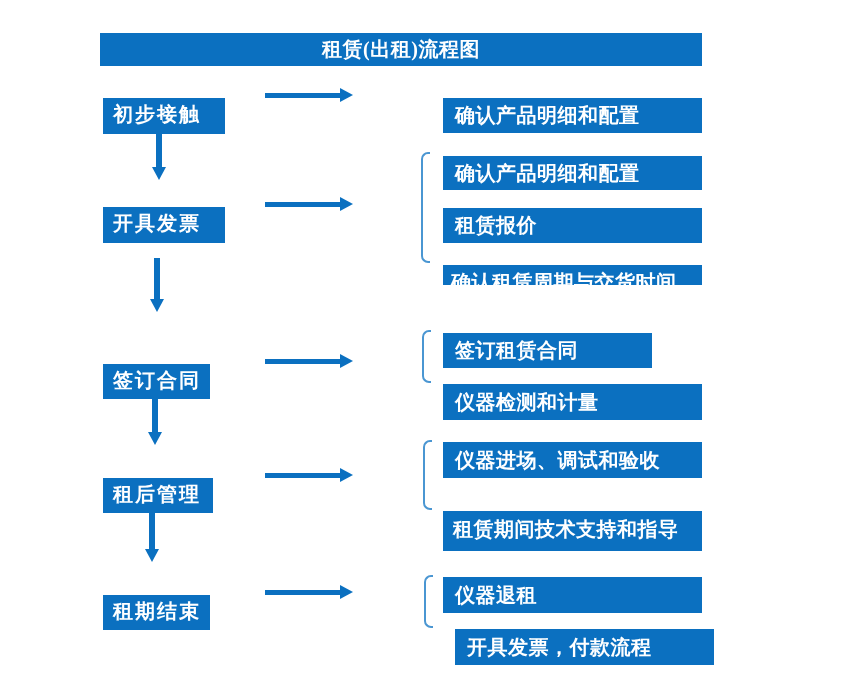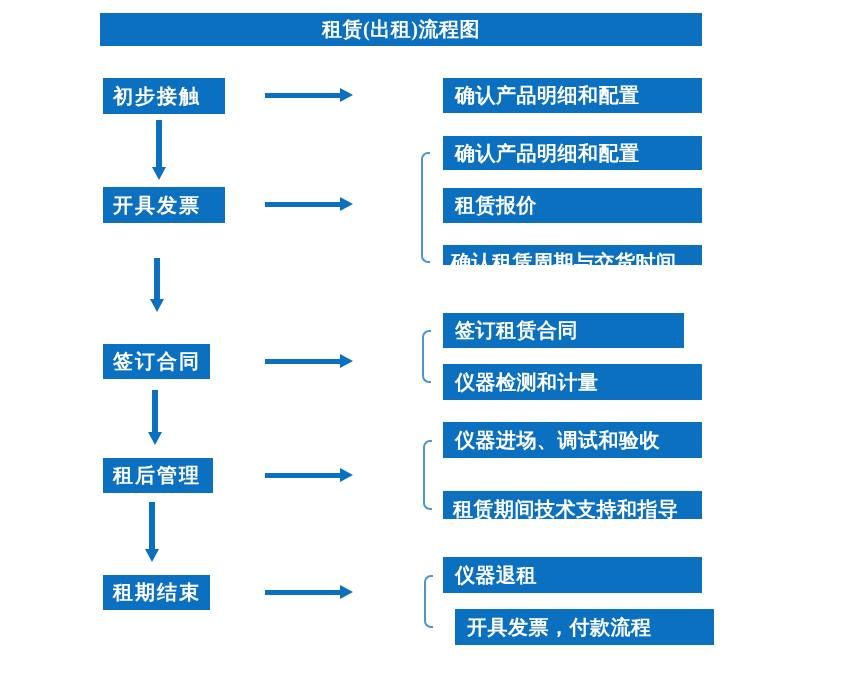--- a/index.html
+++ b/index.html
@@ -16,29 +16,31 @@
     font-weight:bold;
     overflow:hidden;
   }
   .bluebox{
     position:absolute;
     background:var(--box-blue);
     color:var(--text-white);
     font-size:20px;
     white-space:nowrap;
     overflow:hidden;
+    margin-top:20px;
   }
   .title{
     text-align:center;
     letter-spacing:0.5px;
   }
   .step{
     padding-left:10px;
     letter-spacing:2px;
     box-sizing:border-box;
+    font-family:Liberation Mono, monospace;
   }
   .detail{
     padding-left:12px;
     letter-spacing:0.5px;
     box-sizing:border-box;
   }
   .harrow{position:absolute;width:88px;height:14px;}
   .harrow .shaft{position:absolute;left:0;top:4.5px;width:75px;height:5px;background:var(--box-blue);}
   .harrow .head{
     position:absolute;left:75px;top:0;width:0;height:0;
@@ -75,25 +77,25 @@
   <div class="bluebox step" style="left:103px;top:344px;width:107px;height:35px;line-height:35px;">签订合同</div>
   <div class="bluebox step" style="left:103px;top:458px;width:110px;height:35px;line-height:35px;">租后管理</div>
   <div class="bluebox step" style="left:103px;top:575px;width:107px;height:35px;line-height:35px;">租期结束</div>
 
   <div class="bluebox detail" style="left:443px;top:78px;width:259px;height:35px;line-height:35px;">确认产品明细和配置</div>
 
   <div class="bluebox detail" style="left:443px;top:188px;width:259px;height:35px;line-height:35px;">租赁报价</div>
   <div class="bluebox detail" style="left:443px;top:136px;width:259px;height:34px;line-height:34px;">确认产品明细和配置</div>
   <div class="bluebox detail" style="left:443px;top:245px;width:259px;height:20px;line-height:35px;padding-left:8px;">确认租赁周期与交货时间</div>
 
-  <div class="bluebox detail" style="left:443px;top:313px;width:241px;height:35px;line-height:35px;">签订租赁合同</div>
+  <div class="bluebox detail" style="left:443px;top:313px;width:209px;height:35px;line-height:35px;">签订租赁合同</div>
   <div class="bluebox detail" style="left:443px;top:364px;width:259px;height:36px;line-height:36px;">仪器检测和计量</div>
 
   <div class="bluebox detail" style="left:443px;top:422px;width:259px;height:36px;line-height:36px;">仪器进场、调试和验收</div>
-  <div class="bluebox detail" style="left:443px;top:491px;width:259px;height:28px;line-height:36px;padding-left:10px;">租赁期间技术支持和指导</div>
+  <div class="bluebox detail" style="left:443px;top:491px;width:259px;height:40px;line-height:36px;padding-left:10px;">租赁期间技术支持和指导</div>
 
   <div class="bluebox detail" style="left:443px;top:557px;width:259px;height:36px;line-height:36px;">仪器退租</div>
   <div class="bluebox detail" style="left:455px;top:609px;width:259px;height:36px;line-height:36px;">开具发票，付款流程</div>
 
   <div class="harrow" style="left:265px;top:88px;">
     <div class="shaft"></div>
     <div class="head"></div>
   </div>
   <div class="harrow" style="left:265px;top:197px;">
     <div class="shaft"></div>

